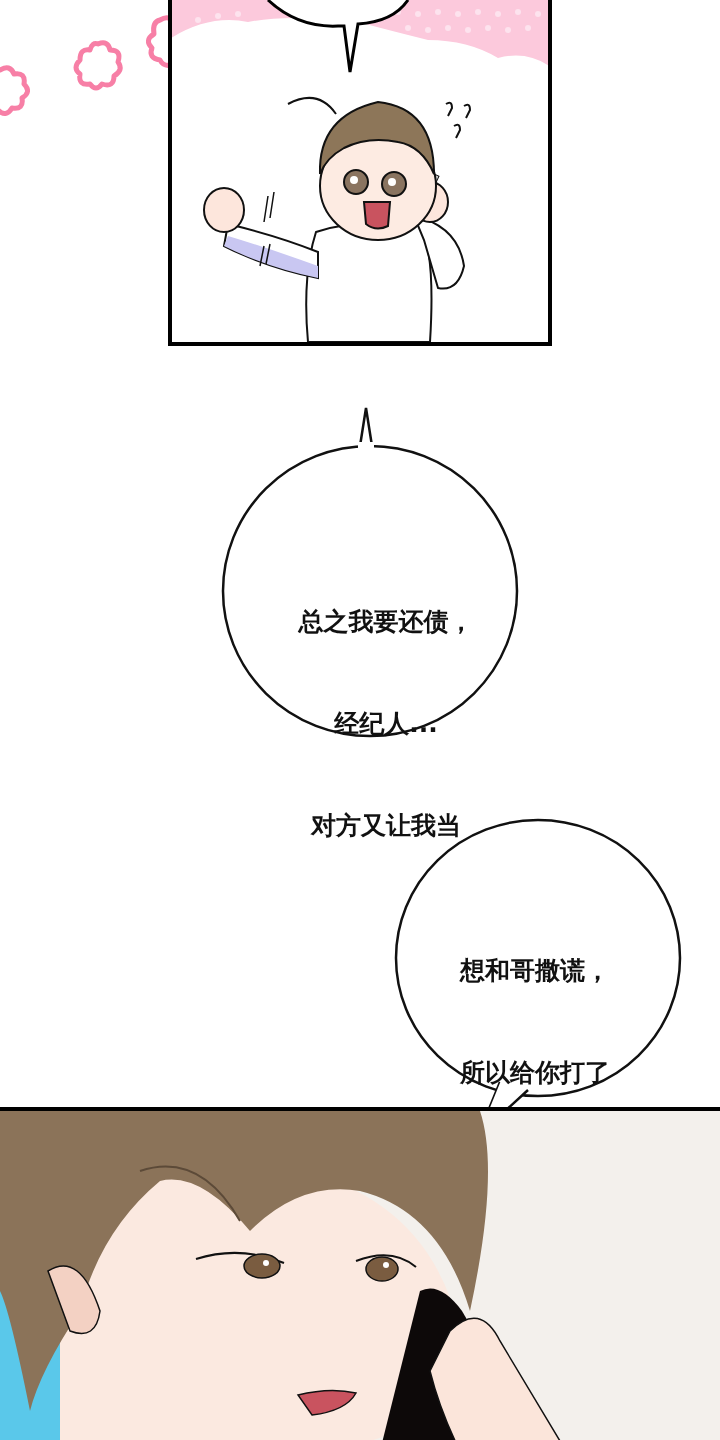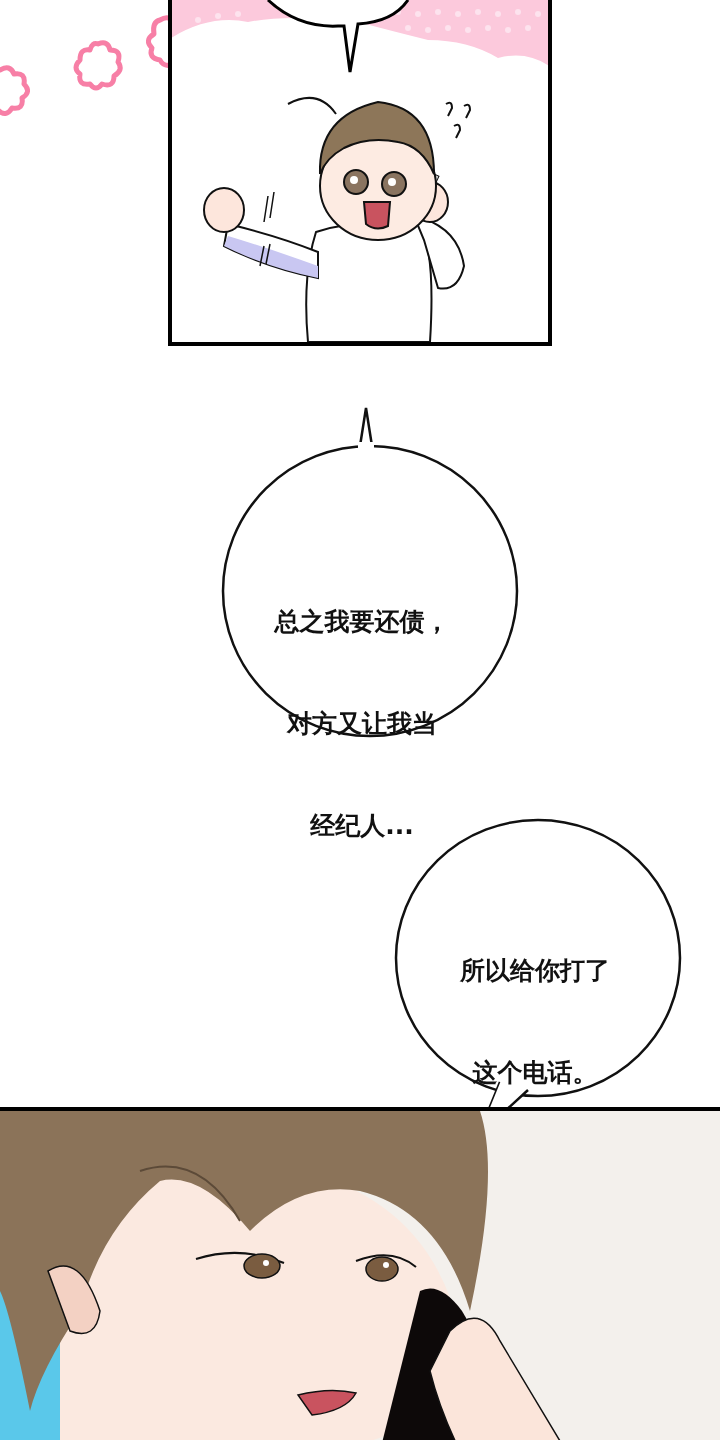--- a/index.html
+++ b/index.html
@@ -73,32 +73,33 @@
     <path d="M100 200 L96 226 M106 196 L102 222 M96 250 L92 270 M102 248 L98 268" stroke="#111" stroke-width="1.5"></path>
     <path d="M278 108 q6 -4 6 4 l-4 8 M296 110 q6 -4 6 4 l-4 8 M286 130 q6 -4 6 4 l-4 8" fill="none" stroke="#111" stroke-width="2"></path>
   </svg>
 </div>
 
 <svg width="720" height="360" style="left:0;top:400px">
   <path d="M360 46 L366 8 L372 46" fill="#fff" stroke="#111" stroke-width="2.5"></path>
   <ellipse cx="370" cy="191" rx="147" ry="145" fill="#fff" stroke="#111" stroke-width="2.5"></ellipse>
   <rect x="358" y="42" width="16" height="10" fill="#fff"></rect>
 </svg>
-<div class="bubble-text" style="left:232px;top:537px;width:260px;">
+<div class="bubble-text" style="left:256px;top:537px;width:260px;">
   <div>总之我要还债，</div>
+  <div>经纪人...</div>
   <div>对方又让我当</div>
-  <div>经纪人...</div>
 </div>
 
 <svg width="720" height="330" style="left:0;top:810px">
   <ellipse cx="538" cy="148" rx="142" ry="138" fill="#fff" stroke="#111" stroke-width="2.5"></ellipse>
   <path d="M500 272 L478 326 L528 280" fill="#fff" stroke="#111" stroke-width="2.5"></path>
   <path d="M502 268 L524 276 L480 322 Z" fill="#fff"></path>
 </svg>
 <div class="bubble-text" style="left:410px;top:886px;width:250px;">
+  <div>想和哥撒谎，</div>
   <div>所以给你打了</div>
   <div>这个电话。</div>
 </div>
 
 <div class="panel" style="left:0;top:1107px;width:720px;height:340px;border-top:4px solid #000;background:#f3f0ec;">
   <svg width="720" height="340" style="left:0;top:0">
     <rect x="0" y="100" width="60" height="240" fill="#5ac8ea"></rect>
     <rect x="470" y="0" width="250" height="340" fill="#f3f0ec"></rect>
 
     <path d="M60 140 Q120 40 300 60 Q430 90 460 220 Q440 340 300 340 L60 340 Z" fill="#fbe9e0"></path>

